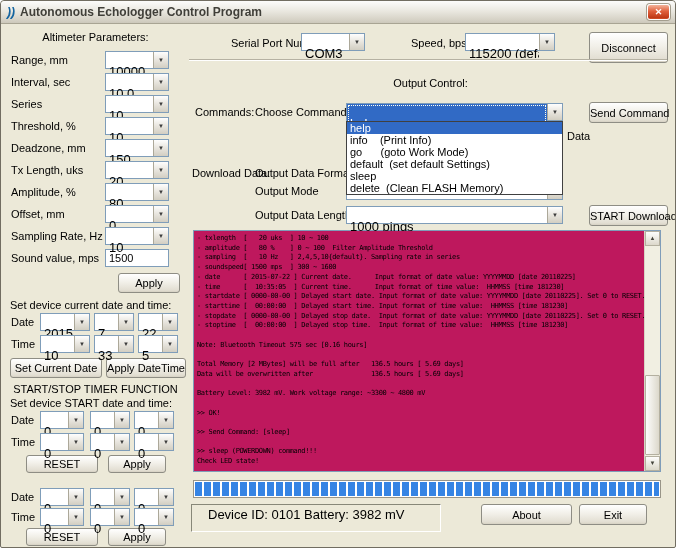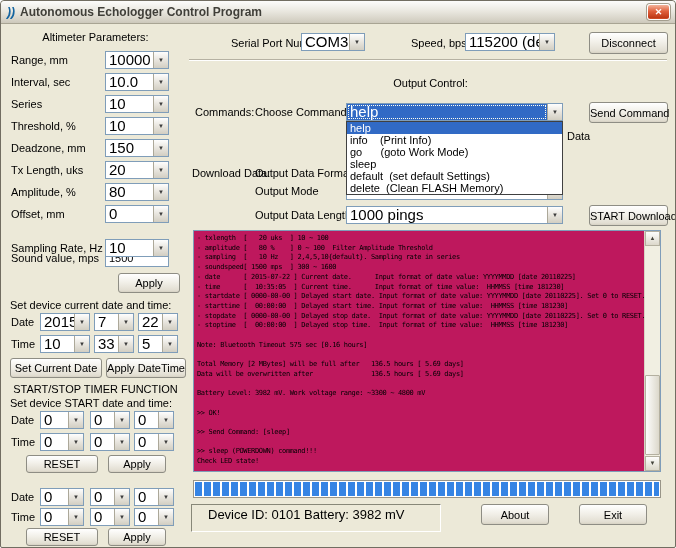--- a/index.html
+++ b/index.html
@@ -12,21 +12,21 @@
   .closebtn{position:absolute;right:5px;top:3px;width:23px;height:16px;border:1px solid #fff;border-radius:3px;background:linear-gradient(180deg,#f3b39b,#e0603c 45%,#c03a17 90%,#d4552e);color:#fff;font-size:9px;font-weight:bold;text-align:center;line-height:14px;box-shadow:0 0 0 1px #a39d8d}
   .lpanel{position:absolute;left:3px;top:24px;width:183px;height:521px}
   .rpanel{position:absolute;left:186px;top:24px;width:487px;height:521px}
   .lrow{position:absolute;left:0;width:100%;height:20px}
   .plabel{position:absolute;left:7px;top:3px;font-size:11px;white-space:nowrap;color:#000}
   .ltitle{position:absolute;top:6px;left:0;width:100%;text-align:center;font-size:11px;color:#000}
   .lsub{position:absolute;left:6px;font-size:11px;white-space:nowrap;color:#000}
   .lsubc{position:absolute;left:0;width:100%;text-align:center;font-size:11px;color:#000}
   .combo{position:absolute;top:0;height:18px;background:#fff;border:1px solid #7f9db9;display:flex;align-items:stretch;z-index:1}
   .pcombo{left:101px;width:64px}
-  .cval{flex:1;font-size:15px;line-height:16px;padding:0 3px;white-space:nowrap;overflow:hidden;color:#000}
+  .cval{flex:1;font-size:13px;line-height:16px;padding:12px 3px;white-space:nowrap;overflow:hidden;color:#000}
   .cbtn{width:15px;background:linear-gradient(180deg,#fefefe,#e8e5de 50%,#d2cec2);border-left:1px solid #aca899;display:flex;align-items:center;justify-content:center;font-size:6px;color:#3c3c3c}
   .combo.sel .cval{background:#316ac5;color:#fff;outline:1px dotted #ffe;outline-offset:-2px}
   .tinput{position:absolute;left:101px;top:0;width:64px;height:18px;border:1px solid #7f9db9;font-size:11px;padding:0 3px;font-family:inherit;background:#fff;color:#000}
   .btn{position:absolute;top:0;height:20px;border:1px solid #8e8d84;border-radius:3px;background:linear-gradient(180deg,#ffffff,#f2f0e9 45%,#e2ded2 90%,#d6d1c3);font-size:11px;font-family:inherit;color:#000;cursor:default;white-space:nowrap}
   .rlabel{position:absolute;font-size:11px;white-space:nowrap;color:#000}
   .sep{position:absolute;left:2px;width:478px;height:2px;border-top:1px solid #b5b1a2;border-bottom:1px solid #fff}
   .rtitle{position:absolute;left:0;width:100%;text-align:center;font-size:11px;color:#000}
   .dropdown{position:absolute;background:#fff;border:1px solid #404040;z-index:9}
   .opt{height:12px;line-height:12px;font-size:11px;padding:0 3px;white-space:pre;overflow:hidden;color:#000}
   .opt.selop{background:#316ac5;color:#fff}
@@ -103,21 +103,21 @@
         <span class="cbtn">▼</span>
       </div>
     </div>
     <div class="lrow" style="top:180px">
       <span class="plabel">Offset, mm</span>
       <div class="combo pcombo">
         <span class="cval">0</span>
         <span class="cbtn">▼</span>
       </div>
     </div>
-    <div class="lrow" style="top:214px">
+    <div class="lrow" style="top:202px">
       <span class="plabel">Sampling Rate, Hz</span>
       <div class="combo pcombo">
         <span class="cval">10</span>
         <span class="cbtn">▼</span>
       </div>
     </div>
 
     <div class="lrow" style="top:224px">
       <span class="plabel">Sound value, mps</span>
       <input class="tinput" value="1500" style="">
@@ -243,21 +243,21 @@
     <span class="rlabel" style="left:44px;top:12px">Serial Port Number</span>
     <div class="combo" style="left:114px;top:8px;width:64px">
       <span class="cval">COM3</span>
       <span class="cbtn">▼</span>
     </div>
     <span class="rlabel" style="left:224px;top:12px">Speed, bps</span>
     <div class="combo" style="left:278px;top:8px;width:90px">
       <span class="cval">115200 (default)</span>
       <span class="cbtn">▼</span>
     </div>
-    <button class="btn" style="left:402px;top:7px;width:79px;height:22px">Disconnect</button>
+    <button class="btn" style="left:402px;top:7px;width:79px;height:31px">Disconnect</button>
 
     <div class="sep" style="top:34px"></div>
 
     <div class="rtitle" style="top:52px">Output Control:</div>
 
     <span class="rlabel" style="left:8px;top:81px">Commands:</span>
     <span class="rlabel" style="left:68px;top:81px">Choose Command</span>
     <div class="combo sel" style="left:159px;top:78px;width:217px">
       <span class="cval">help</span>
       <span class="cbtn">▼</span>
@@ -283,22 +283,22 @@
     <div class="combo" style="left:159px;top:181px;width:217px">
       <span class="cval">1000 pings</span>
       <span class="cbtn">▼</span>
     </div>
     <button class="btn" style="left:402px;top:180px;width:79px;height:21px">START Download</button>
 
     <div class="dropdown" style="left:159px;top:96px;width:217px">
       <div class="opt selop">help</div>
       <div class="opt">info    (Print Info)</div>
       <div class="opt">go      (goto Work Mode)</div>
+      <div class="opt">default  (set default Settings)</div>
       <div class="opt">sleep</div>
-      <div class="opt">default  (set default Settings)</div>
       <div class="opt">delete  (Clean FLASH Memory)</div>
     </div>
 
     <div class="terminal" style="left:6px;top:205px;width:468px;height:242px">
       <div class="tert">- txlength  [   20 uks  ] 10 ~ 100
 - amplitude [   80 %    ] 0 ~ 100  Filter Amplitude Threshold
 - sampling  [   10 Hz   ] 2,4,5,10{default}. Sampling rate in series
 - soundspeed[ 1500 mps  ] 300 ~ 1600
 - date      [ 2015-07-22 ] Current date.      Input format of date value: YYYYMMDD [date 20110225]
 - time      [  10:35:05  ] Current time.      Input format of time value:  HHMMSS [time 181230]
@@ -329,17 +329,17 @@
       </div>
     </div>
 
     <div class="progress" style="left:6px;top:455px;width:468px">
       <div class="pfill"></div>
     </div>
 
     <div class="statusbox" style="left:4px;top:479px;width:250px">
       <span>Device ID: 0101    Battery: 3982 mV</span>
     </div>
-    <button class="btn" style="left:294px;top:479px;width:68px;height:21px">About</button>
+    <button class="btn" style="left:294px;top:479px;width:91px;height:21px">About</button>
     <button class="btn" style="left:392px;top:479px;width:68px;height:21px">Exit</button>
   </div>
 
 </div>
 
 </body></html>

